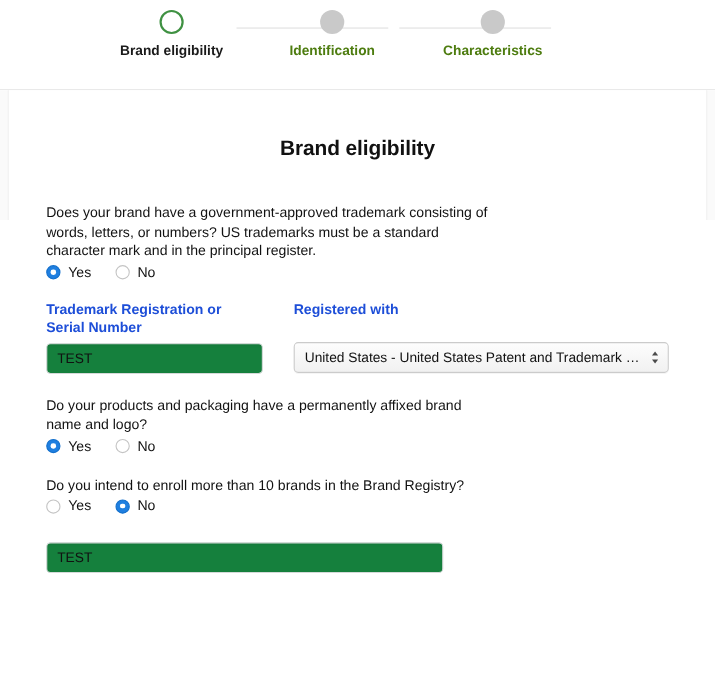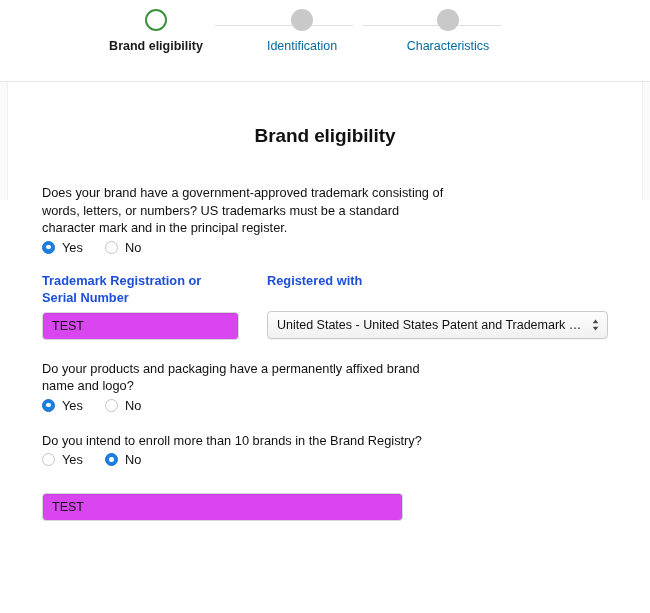--- a/index.html
+++ b/index.html
@@ -62,22 +62,22 @@
     font-size: 12.5px;
     line-height: 16px;
     text-align: center;
     white-space: nowrap;
   }
   .step.active .step-label {
     color: #1a1a1a;
     font-weight: bold;
   }
   .step.pending .step-label {
-    color: #0369a1;
-    font-weight: normal;
+    color: #4d7c0f;
+    font-weight: bold;
   }
   .connector {
     position: absolute;
     top: 19px;
     height: 1px;
     background: #e0e0e0;
   }
   .connector.c1 { left: 119px; width: 138px; }
   .connector.c2 { left: 267px; width: 138px; }
 
@@ -136,21 +136,21 @@
   }
 
   .radio-row {
     display: flex;
     align-items: center;
     margin-top: 4px;
     gap: 22px;
   }
   .radio-opt {
     display: flex;
-    align-items: flex-start;
+    align-items: center;
     gap: 7px;
     cursor: pointer;
   }
   .radio {
     width: 13px;
     height: 13px;
     border-radius: 50%;
     box-sizing: border-box;
     border: 1px solid #c4c4c4;
     background: #ffffff;
@@ -192,21 +192,21 @@
   .text-input {
     display: block;
     box-sizing: border-box;
     width: 100%;
     height: 28px;
     margin-top: 6px;
     padding: 0 9px;
     font-family: "Liberation Sans", sans-serif;
     font-size: 12.5px;
     color: #111111;
-    background: #d946ef;
+    background: #15803d;
     border: 1px solid #d5d9d9;
     border-radius: 4px;
     box-shadow: inset 0 1px 2px rgba(15,17,17,0.09);
     outline: none;
   }
 
   .select-wrap {
     position: relative;
     margin-top: 22px;
   }

